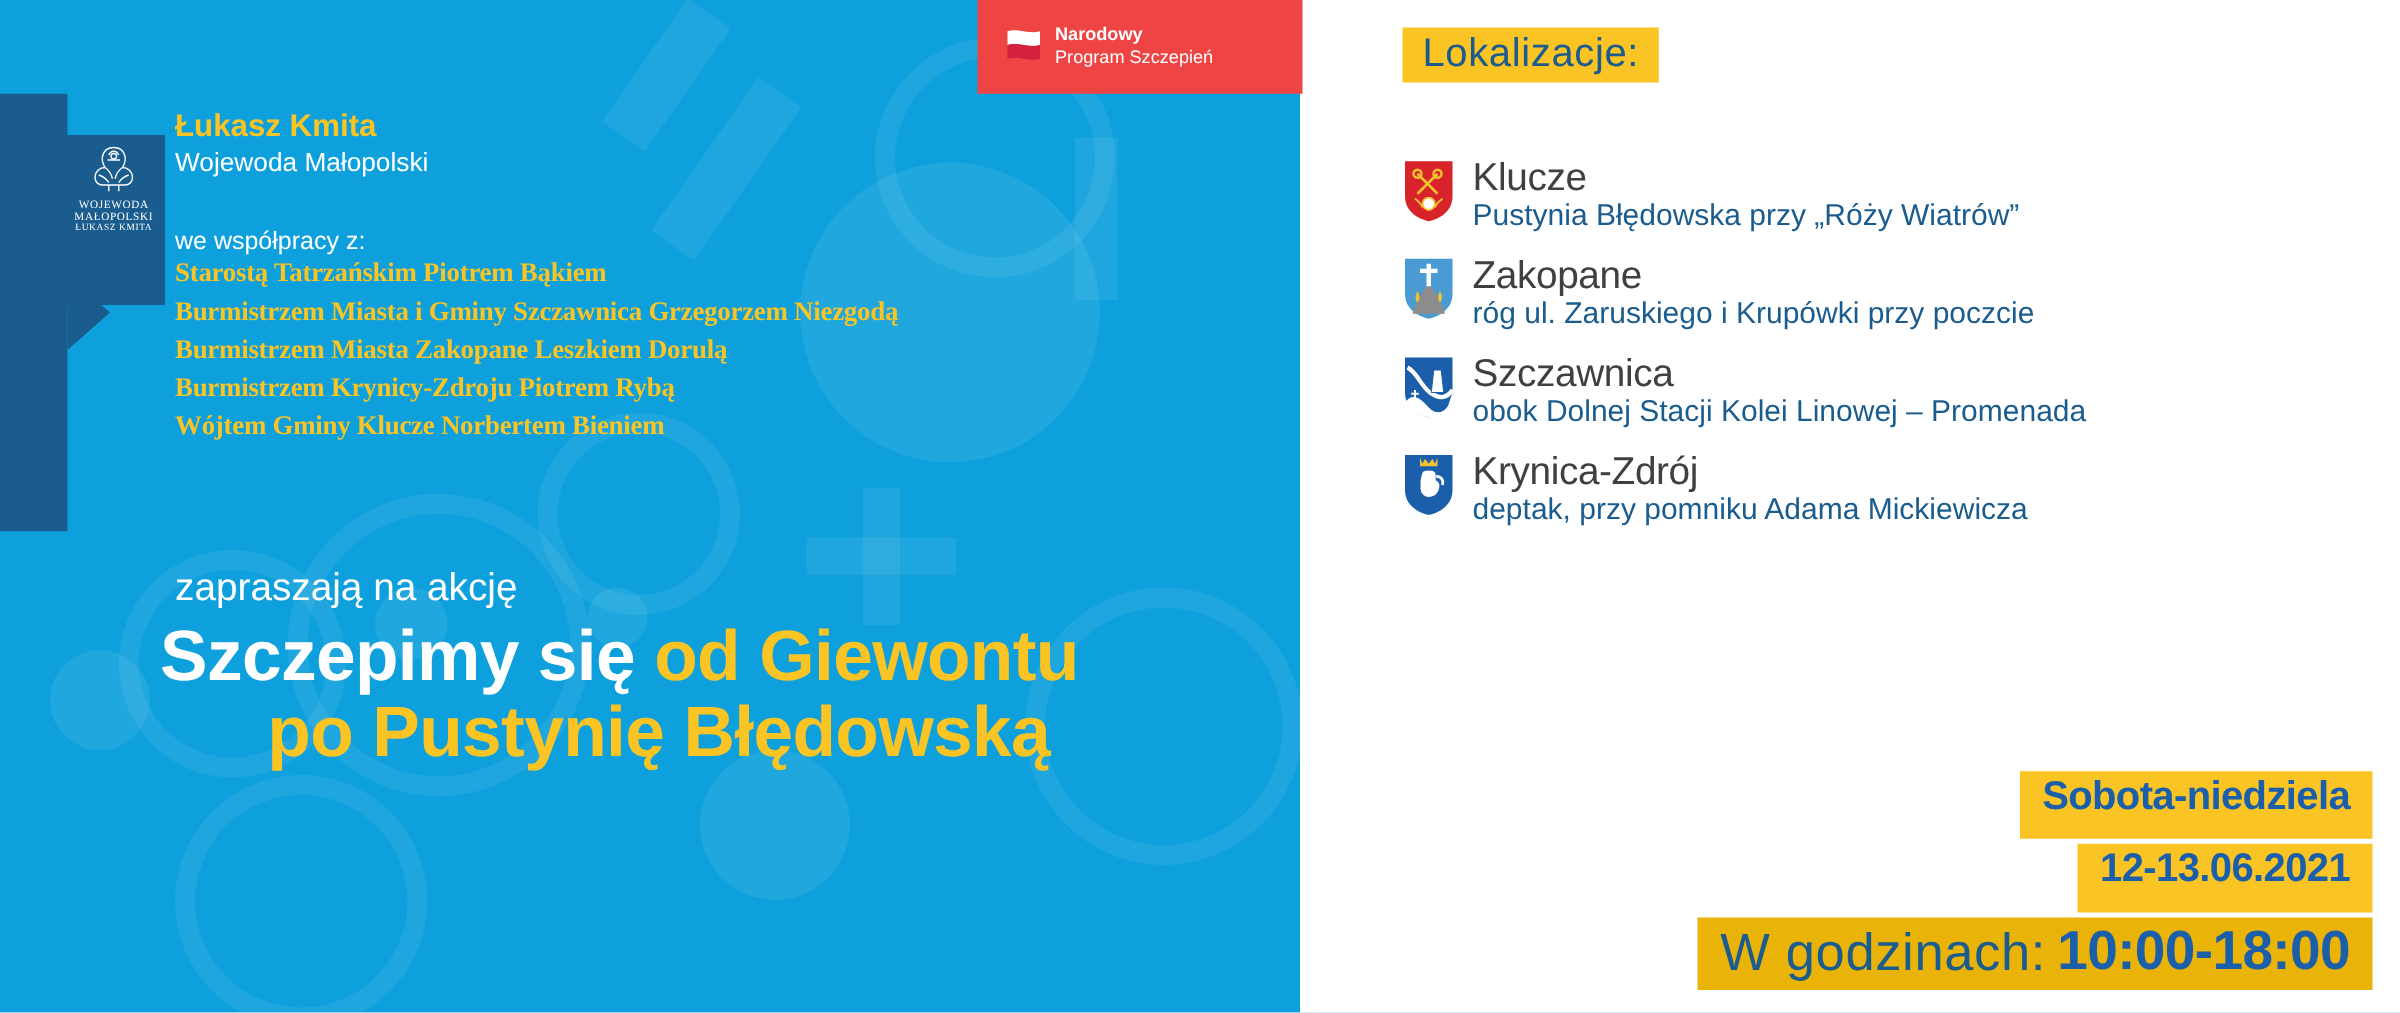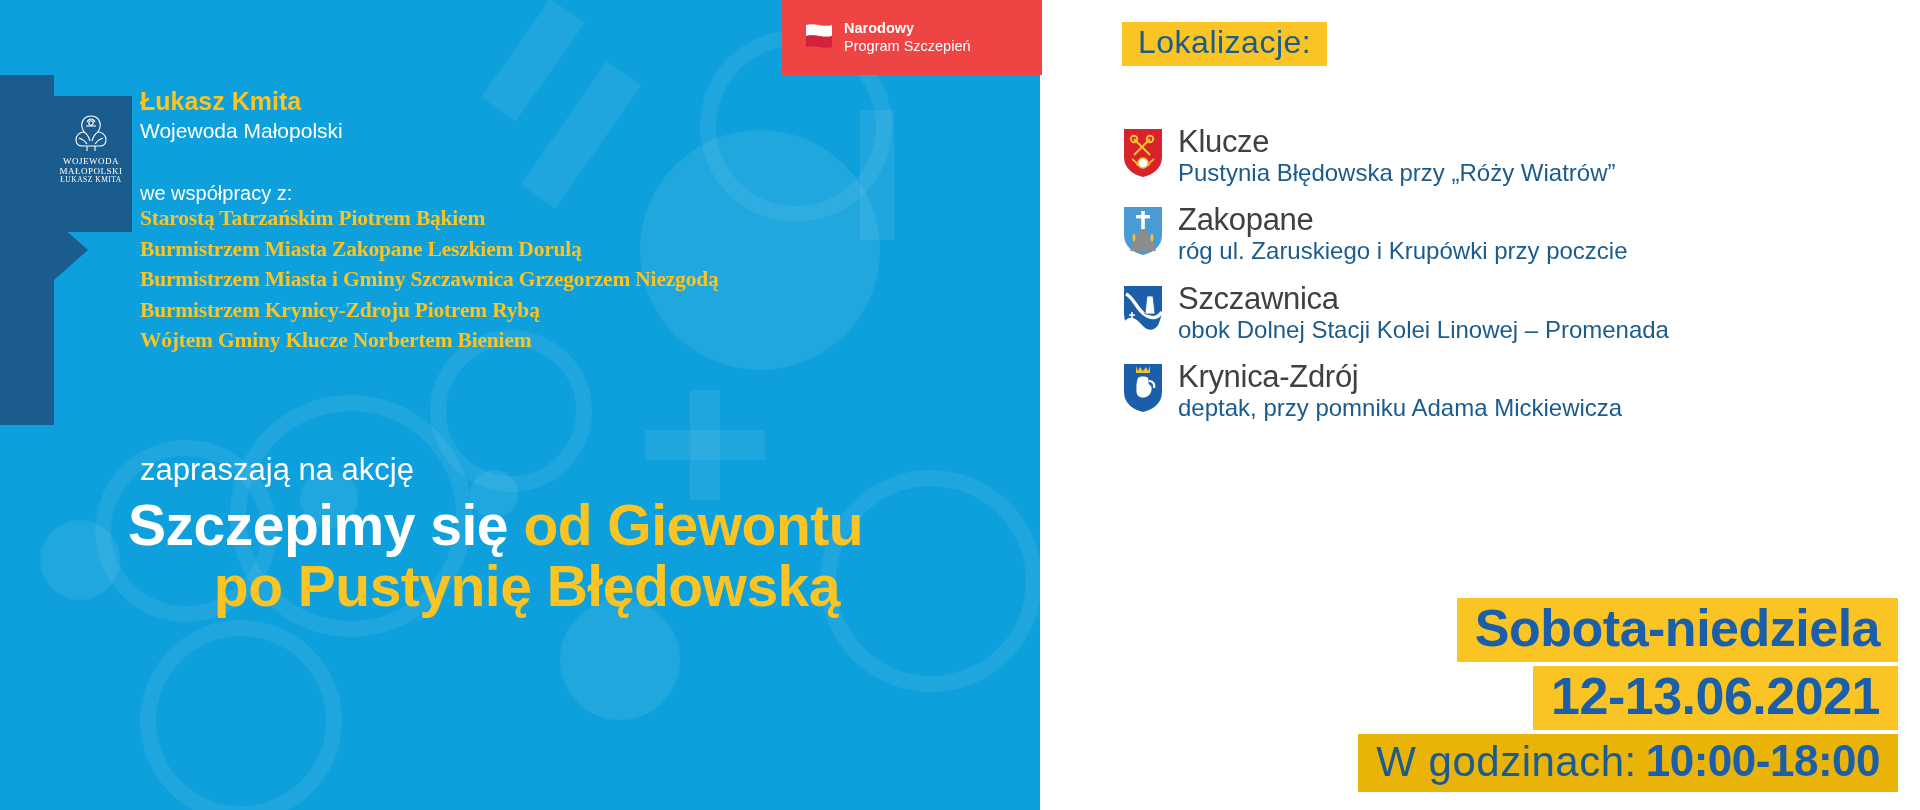--- a/index.html
+++ b/index.html
@@ -15,23 +15,23 @@
   .left-stripe:after{content:"";position:absolute;left:54px;top:145px;
                border-top:30px solid transparent;border-bottom:30px solid transparent;
                border-left:34px solid #1b5c8e;}
 
   
   .wm{position:absolute;border-radius:50%;background:rgba(255,255,255,.075);}
   .wm-ring{position:absolute;border-radius:50%;border:16px solid rgba(255,255,255,.07);background:transparent;}
   .wm-bar{position:absolute;background:rgba(255,255,255,.07);}
 
   
-  .emblem{position:absolute;left:50px;top:96px;width:82px;height:136px;
+  .emblem{position:absolute;left:50px;top:108px;width:82px;height:136px;
           background:#1b5c8e;display:flex;flex-direction:column;align-items:center;
-          justify-content:flex-start;padding-top:14px;box-sizing:border-box;}
+          justify-content:flex-start;padding-top:4px;box-sizing:border-box;}
   .emblem svg{display:block;}
   .emblem-t1,.emblem-t2,.emblem-t3{color:#fff;font-family:"Liberation Serif",serif;
           letter-spacing:.5px;line-height:1.12;text-align:center;}
   .emblem-t1{font-size:9px;}
   .emblem-t2{font-size:9px;}
   .emblem-t3{font-size:7.5px;}
 
   .name-block{position:absolute;left:140px;top:88px;}
   .gov-name{color:#f9c424;font-size:25px;font-weight:bold;line-height:1.1;}
   .gov-title{color:#ffffff;font-size:21px;line-height:1.15;margin-top:3px;font-weight:400;}
@@ -69,22 +69,22 @@
   .loc-list{position:absolute;left:82px;top:125px;width:780px;}
   .loc-item{display:flex;align-items:flex-start;gap:14px;margin-bottom:17px;}
   .loc-crest{width:42px;height:52px;flex:0 0 auto;margin-top:2px;}
   .loc-text{padding-top:1px;}
   .loc-city{color:#404040;font-size:31px;font-weight:normal;line-height:1.02;letter-spacing:-.3px;}
   .loc-addr{color:#1b5c8e;font-size:24px;font-weight:400;line-height:1.12;margin-top:2px;}
 
   
   .date-wrap{position:absolute;right:22px;bottom:14px;text-align:right;}
   .date-row{display:flex;justify-content:flex-end;margin-bottom:4px;}
-  .date-box{background:#f9c424;color:#1b5faa;font-weight:bold;font-size:52px;
-            line-height:1.08;padding:2px 18px 6px 18px;white-space:nowrap;letter-spacing:-.5px;}
+  .date-box{background:#f9c424;color:#1b5faa;font-weight:bold;font-size:32px;
+            line-height:1.08;padding:2px 18px 18px 18px;white-space:nowrap;letter-spacing:-.5px;}
   .time-box{background:#eab308;padding:2px 18px 6px 18px;white-space:nowrap;
             display:flex;align-items:flex-end;gap:9px;}
   .time-label{color:#1b5c8e;font-size:42px;font-weight:400;letter-spacing:.5px;}
   .time-value{color:#1b5faa;font-size:44px;font-weight:bold;letter-spacing:-.5px;}
 </style>
 </head>
 <body>
 
 <div class="banner">
 
@@ -132,22 +132,22 @@
 
     <div class="name-block">
       <div class="gov-name">Łukasz Kmita</div>
       <div class="gov-title">Wojewoda Małopolski</div>
     </div>
 
     <div class="coop-label">we współpracy z:</div>
 
     <div class="coop-list">
       <div>Starostą Tatrzańskim Piotrem Bąkiem</div>
+      <div>Burmistrzem Miasta i Gminy Szczawnica Grzegorzem Niezgodą</div>
       <div>Burmistrzem Miasta Zakopane Leszkiem Dorulą</div>
-      <div>Burmistrzem Miasta i Gminy Szczawnica Grzegorzem Niezgodą</div>
       <div>Burmistrzem Krynicy-Zdroju Piotrem Rybą</div>
       <div>Wójtem Gminy Klucze Norbertem Bieniem</div>
     </div>
 
     <div class="invite">zapraszają na akcję</div>
 
     <div class="slogan">
       <div class="slogan-l1">
         <span class="sl-white">Szczepimy się</span>
         <span class="sl-yellow">od Giewontu</span>

